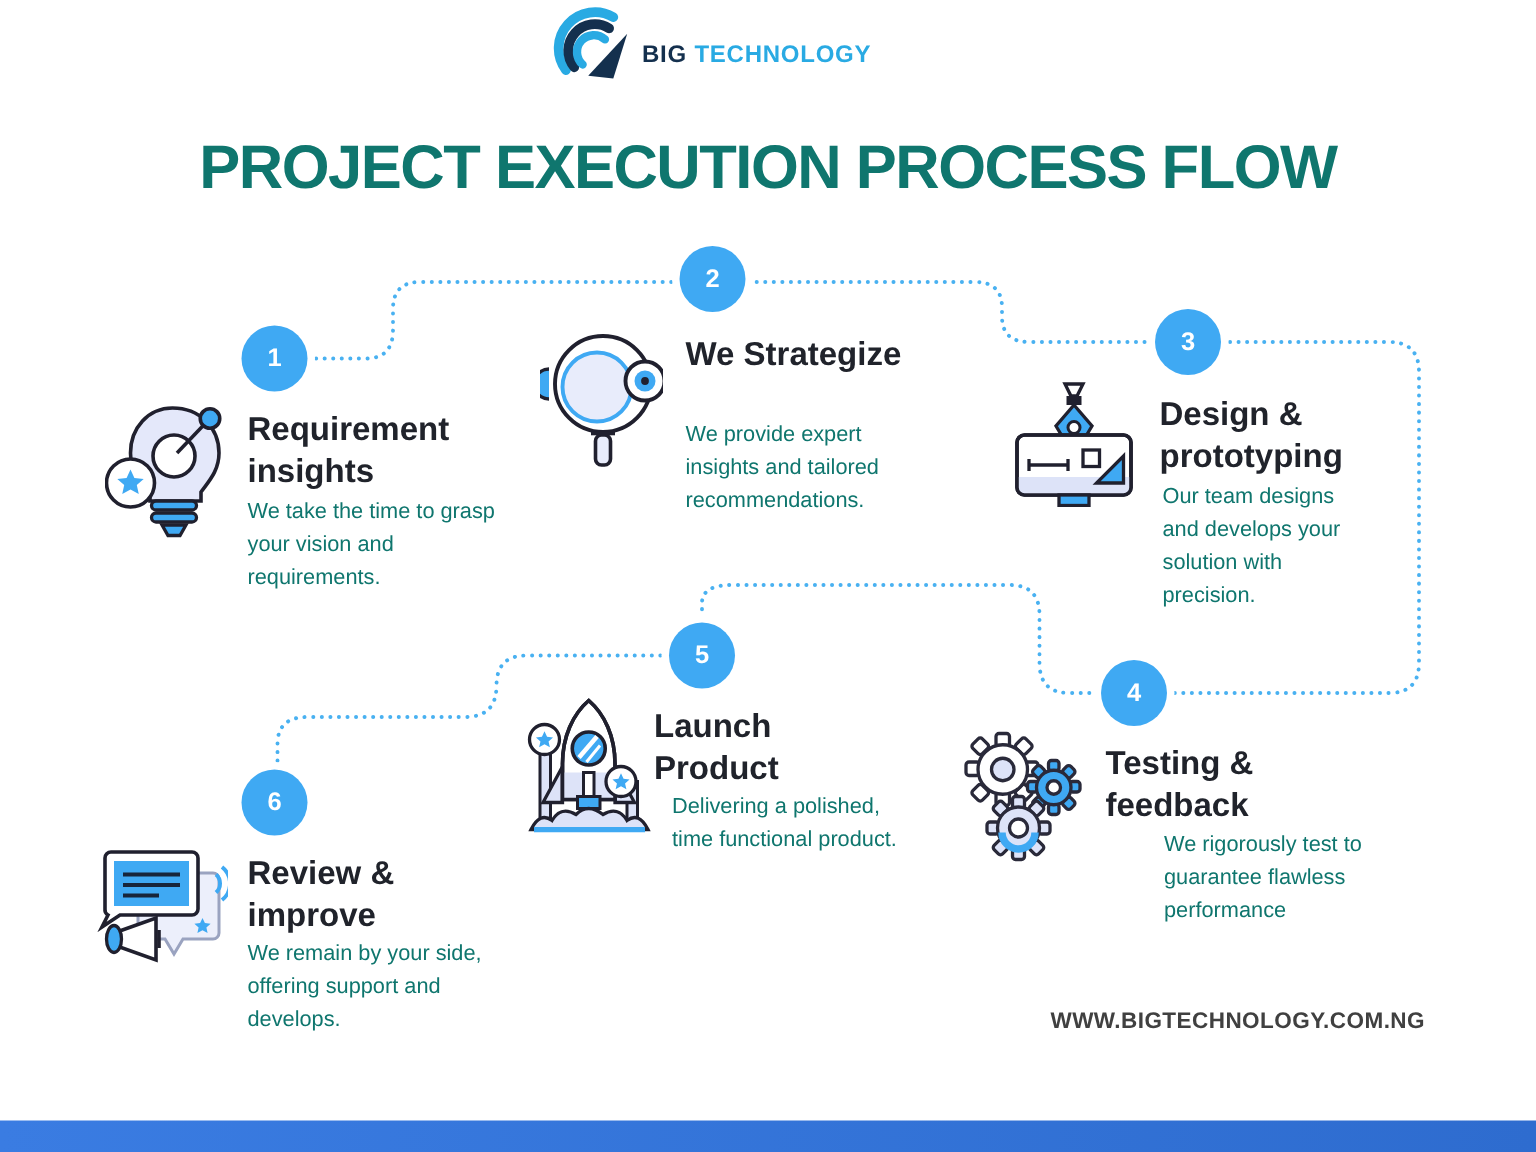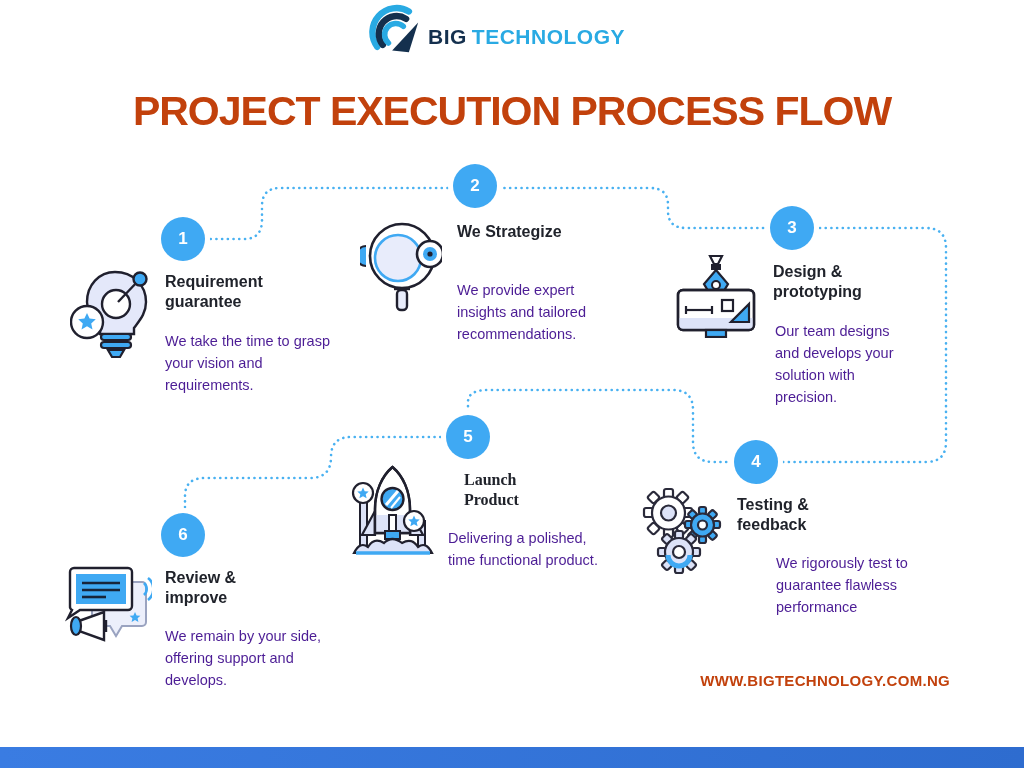--- a/index.html
+++ b/index.html
@@ -4,49 +4,49 @@
 <style>
   html,body{margin:0;padding:0;}
   body{
     width:1024px;height:768px;position:relative;overflow:hidden;
     background:#ffffff;
     font-family:"Liberation Sans","DejaVu Sans",sans-serif;
   }
   
   .logo{position:absolute;top:4px;left:368px;display:flex;align-items:center;}
   .logo-mark{width:52px;height:52px;}
-  .logo-text{margin-left:8px;font-size:21px;font-weight:800;letter-spacing:.5px;margin-top:14px;}
+  .logo-text{margin-left:8px;font-size:16px;font-weight:800;letter-spacing:.5px;margin-top:14px;}
   .logo-text .dark{color:#14304e;}
   .logo-text .light{color:#29aae3;margin-left:5px;}
   .main-title{
     position:absolute;top:88px;left:0;width:1024px;text-align:center;
-    font-size:41px;font-weight:800;letter-spacing:-1px;color:#c2410c;margin:0;
+    font-size:41px;font-weight:800;letter-spacing:-1px;color:#0f766e;margin:0;
   }
   
   .flow-svg{position:absolute;top:0;left:0;width:1024px;height:768px;pointer-events:none;}
   
   .num-circle{
     position:absolute;width:44px;height:44px;border-radius:50%;
     background:#3fa9f3;color:#ffffff;font-size:17px;font-weight:700;
     display:flex;align-items:center;justify-content:center;
     box-shadow:0 0 0 5px #ffffff;
   }
   
   .step-title{
-    position:absolute;font-size:16px;font-weight:700;color:#20232b;
+    position:absolute;font-size:22px;font-weight:700;color:#20232b;
     line-height:1.26;margin:0;
   }
   .step-desc{
-    position:absolute;font-size:14.5px;color:#4c1d95;line-height:1.52;margin:0;
+    position:absolute;font-size:14.5px;color:#0f766e;line-height:1.52;margin:0;
   }
   .icon{position:absolute;}
   
   .website{
     position:absolute;top:672px;right:74px;font-size:15px;font-weight:700;
-    letter-spacing:.3px;color:#c2410c;
+    letter-spacing:.3px;color:#404040;
   }
   .footer-bar{
     position:absolute;left:0;top:747px;width:1024px;height:21px;
     background:linear-gradient(90deg,#3a7ce2,#2e6ccf);
   }
 </style>
 </head>
 <body>
 
 <div class="logo">
@@ -75,21 +75,21 @@
   <line x1="69" y1="16" x2="48" y2="38" stroke="#20202e" stroke-width="2.4"></line>
   <circle cx="70" cy="15" r="6.5" fill="#3fa9f3" stroke="#20202e" stroke-width="2.4"></circle>
   <g stroke="#20202e" stroke-width="2.2" fill="#3fa9f3">
     <rect x="31" y="70" width="30" height="6" rx="3"></rect>
     <rect x="31" y="78" width="30" height="6" rx="3"></rect>
     <path d="M38 86 H54 L50 93 H42 Z"></path>
   </g>
   <circle cx="17" cy="58" r="16" fill="#ffffff" stroke="#20202e" stroke-width="2.4"></circle>
   <polygon points="17,49 19.6,54.6 25.8,55.3 21.2,59.4 22.5,65.4 17,62.3 11.5,65.4 12.8,59.4 8.2,55.3 14.4,54.6" fill="#3fa9f3"></polygon>
 </svg>
-<h2 class="step-title" style="left:165px;top:272px;width:170px;">Requirement guarantee</h2>
+<h2 class="step-title" style="left:165px;top:272px;width:170px;">Requirement insights</h2>
 <p class="step-desc" style="left:165px;top:330px;width:185px;">We take the time to grasp your vision and requirements.</p>
 
 <div class="num-circle" style="left:453px;top:164px;">2</div>
 <svg class="icon" style="left:360px;top:216px;" width="82" height="96" viewBox="0 0 82 96">
   <path d="M6 30 A10 10 0 0 0 6 50" fill="#3fa9f3" stroke="#20202e" stroke-width="2.2"></path>
   <circle cx="42" cy="40" r="32" fill="#ffffff" stroke="#20202e" stroke-width="2.6"></circle>
   <circle cx="38" cy="42" r="23" fill="#e8ecfb" stroke="#3fa9f3" stroke-width="2.6"></circle>
   <circle cx="70" cy="38" r="13" fill="#ffffff" stroke="#20202e" stroke-width="2.6"></circle>
   <circle cx="70" cy="38" r="7" fill="#3fa9f3"></circle>
   <circle cx="70" cy="38" r="2.6" fill="#20202e"></circle>
@@ -177,21 +177,21 @@
   <line x1="41" y1="45" x2="50" y2="34" stroke="#ffffff" stroke-width="2"></line>
   <rect x="39" y="52" width="7" height="16" fill="#ffffff" stroke="#20202e" stroke-width="2"></rect>
   <rect x="35" y="68" width="15" height="8" fill="#3fa9f3" stroke="#20202e" stroke-width="2"></rect>
   <path d="M4 90 Q10 78 18 84 Q24 74 34 80 Q42 72 52 80 Q62 74 68 84 Q76 78 82 90 Z" fill="#dde3f8" stroke="#20202e" stroke-width="2.2"></path>
   <line x1="6" y1="90" x2="80" y2="90" stroke="#3fa9f3" stroke-width="3.5"></line>
   <circle cx="13" cy="30" r="10" fill="#ffffff" stroke="#20202e" stroke-width="2.2"></circle>
   <polygon points="13,24.5 14.7,28.2 18.7,28.6 15.7,31.3 16.6,35.2 13,33.2 9.4,35.2 10.3,31.3 7.3,28.6 11.3,28.2" fill="#3fa9f3"></polygon>
   <circle cx="64" cy="58" r="10" fill="#ffffff" stroke="#20202e" stroke-width="2.2"></circle>
   <polygon points="64,52.5 65.7,56.2 69.7,56.6 66.7,59.3 67.6,63.2 64,61.2 60.4,63.2 61.3,59.3 58.3,56.6 62.3,56.2" fill="#3fa9f3"></polygon>
 </svg>
-<h2 class="step-title" style="left:464px;top:470px;width:100px;font-family:Liberation Serif, serif;">Launch Product</h2>
+<h2 class="step-title" style="left:436px;top:470px;width:100px;">Launch Product</h2>
 <p class="step-desc" style="left:448px;top:527px;width:160px;">Delivering a polished, time functional product.</p>
 
 <div class="num-circle" style="left:161px;top:513px;">6</div>
 <svg class="icon" style="left:62px;top:560px;" width="90" height="88" viewBox="0 0 90 88">
   <path d="M34 22 H80 A4 4 0 0 1 84 26 V62 A4 4 0 0 1 80 66 H60 L54 76 L48 66 H34 A4 4 0 0 1 30 62 V26 A4 4 0 0 1 34 22 Z" fill="#eceffb" stroke="#9aa3c0" stroke-width="2"></path>
   <polygon points="73,52 74.6,55.4 78.4,55.8 75.6,58.3 76.4,62 73,60.1 69.6,62 70.4,58.3 67.6,55.8 71.4,55.4" fill="#3fa9f3"></polygon>
   <path d="M86 18 A14 14 0 0 1 86 40" fill="none" stroke="#3fa9f3" stroke-width="2.6"></path>
   <path d="M82 23 A8 8 0 0 1 82 35" fill="none" stroke="#3fa9f3" stroke-width="2.6"></path>
   <path d="M12 8 H66 A4 4 0 0 1 70 12 V46 A4 4 0 0 1 66 50 H18 L6 58 L10 50 A4 4 0 0 1 8 46 V12 A4 4 0 0 1 12 8 Z" fill="#ffffff" stroke="#20202e" stroke-width="2.4"></path>
   <rect x="14" y="14" width="50" height="30" fill="#3fa9f3"></rect>

